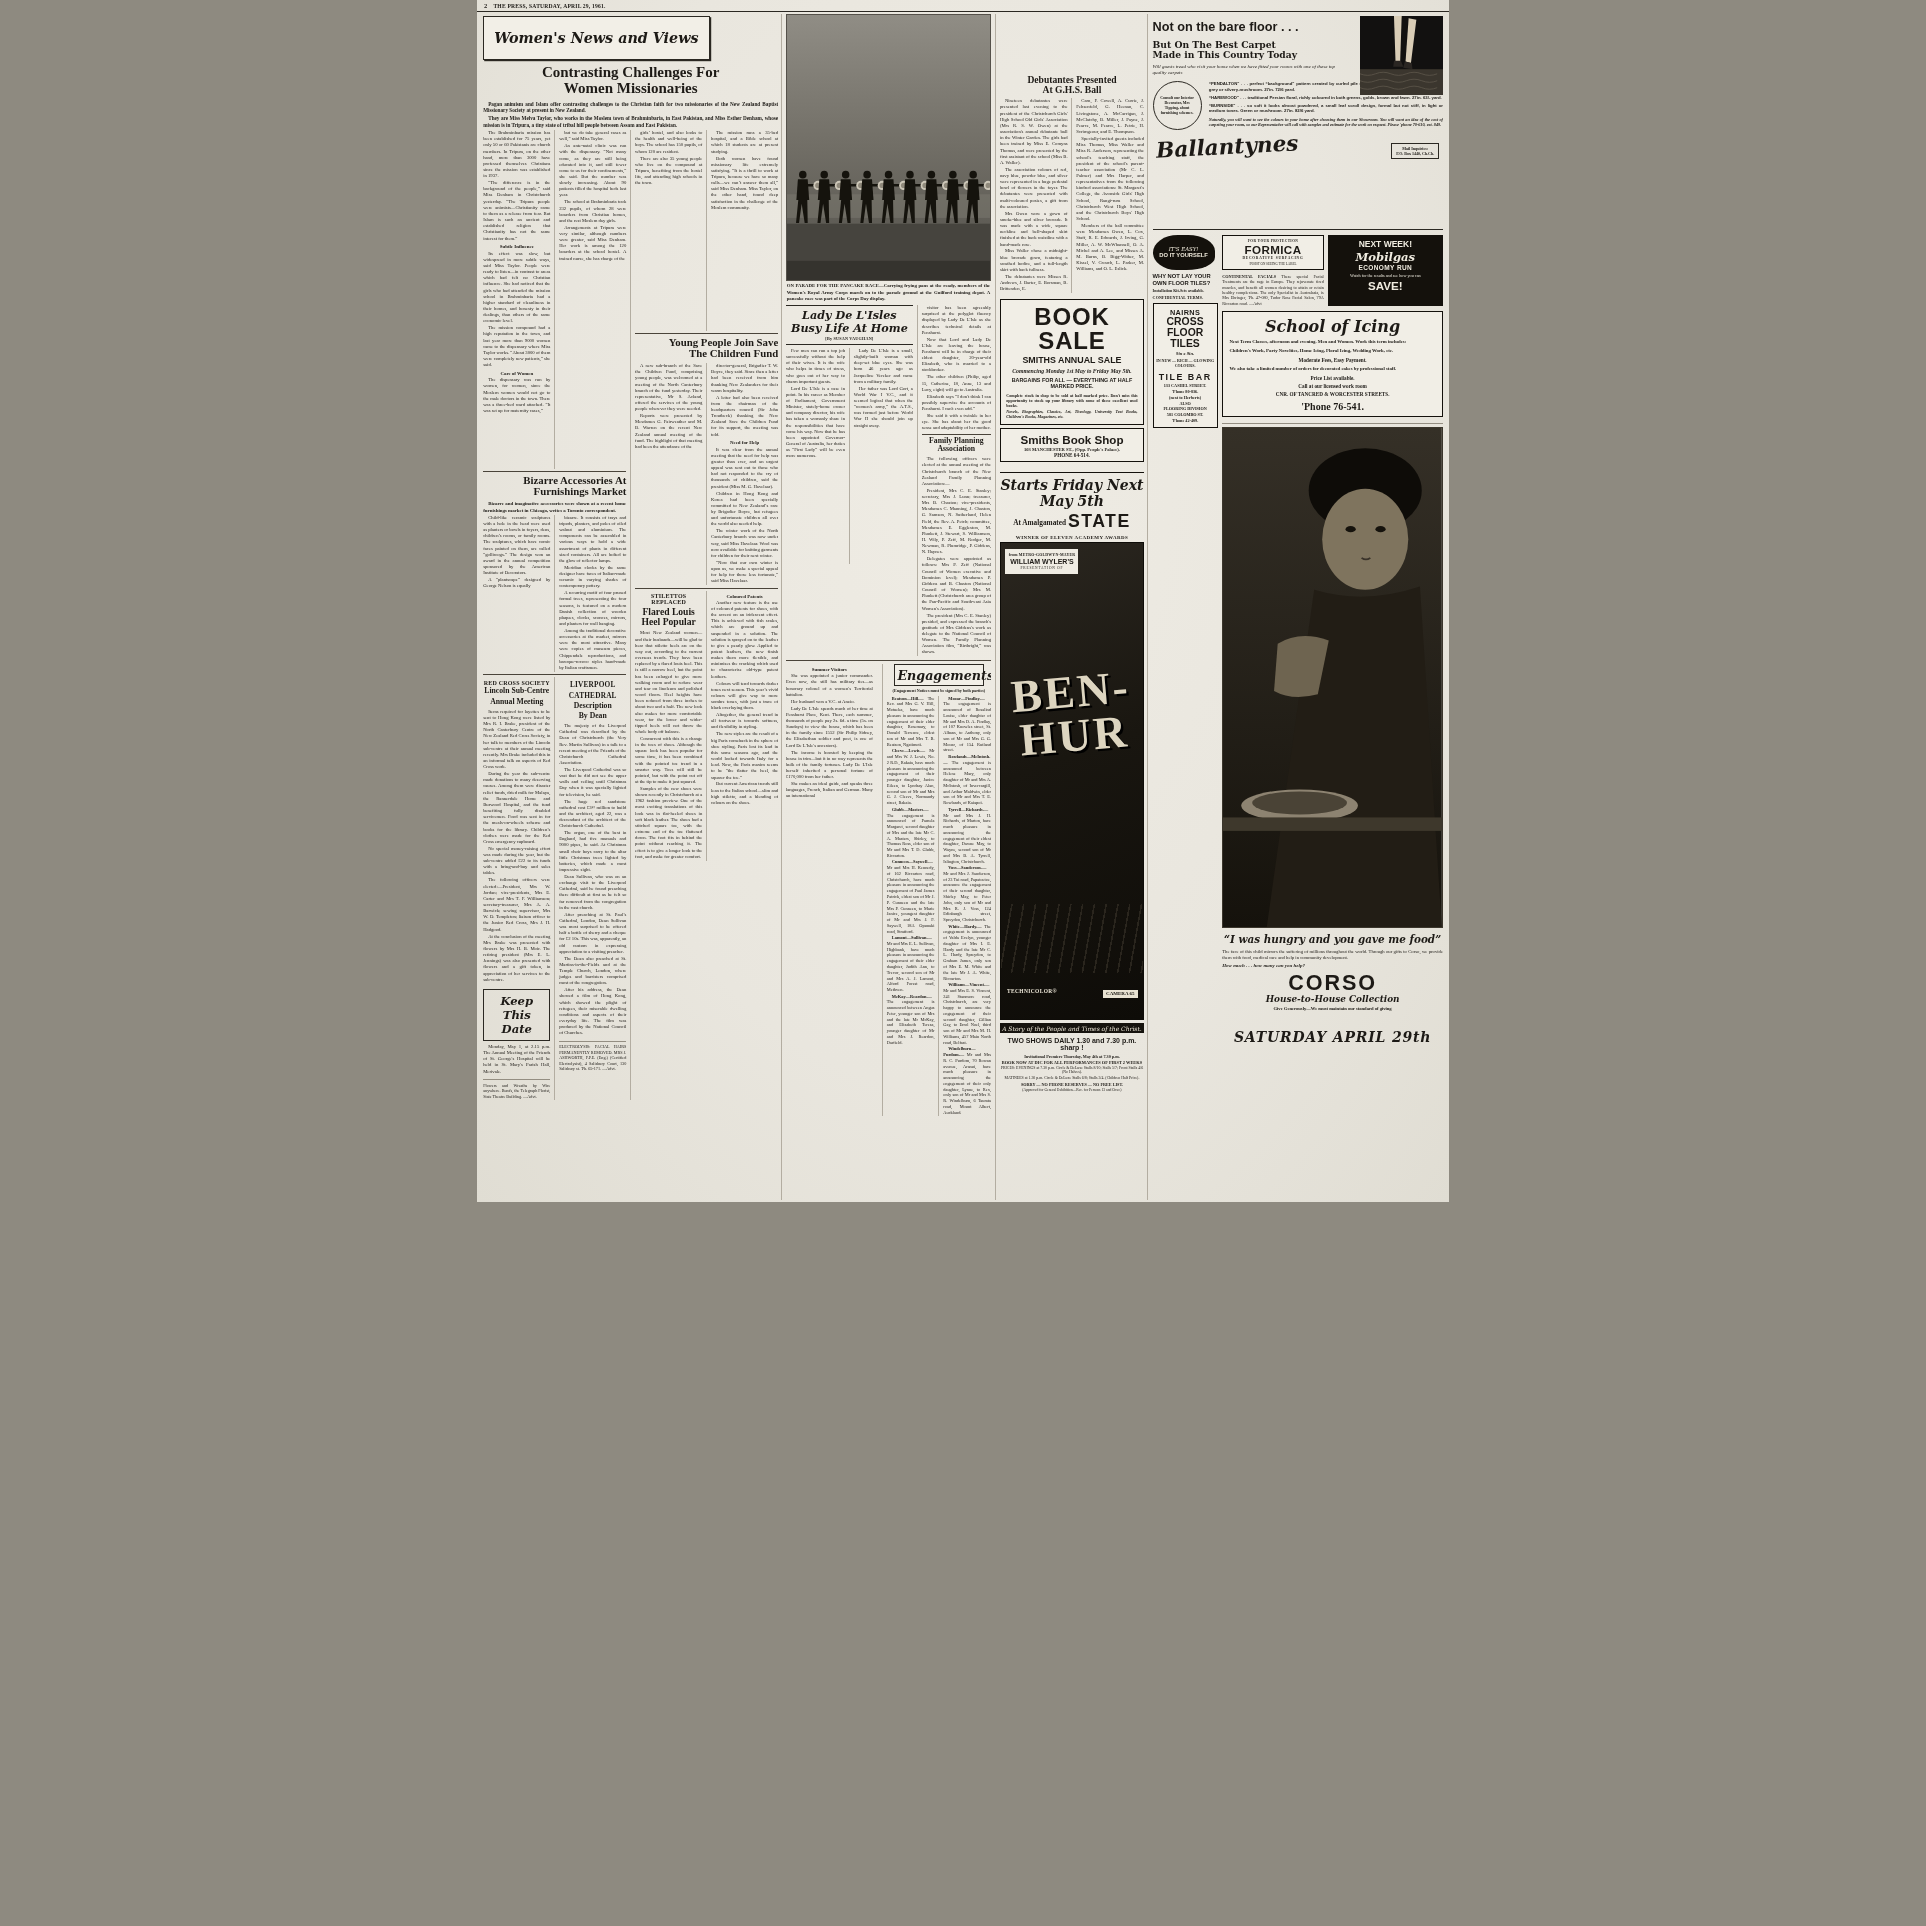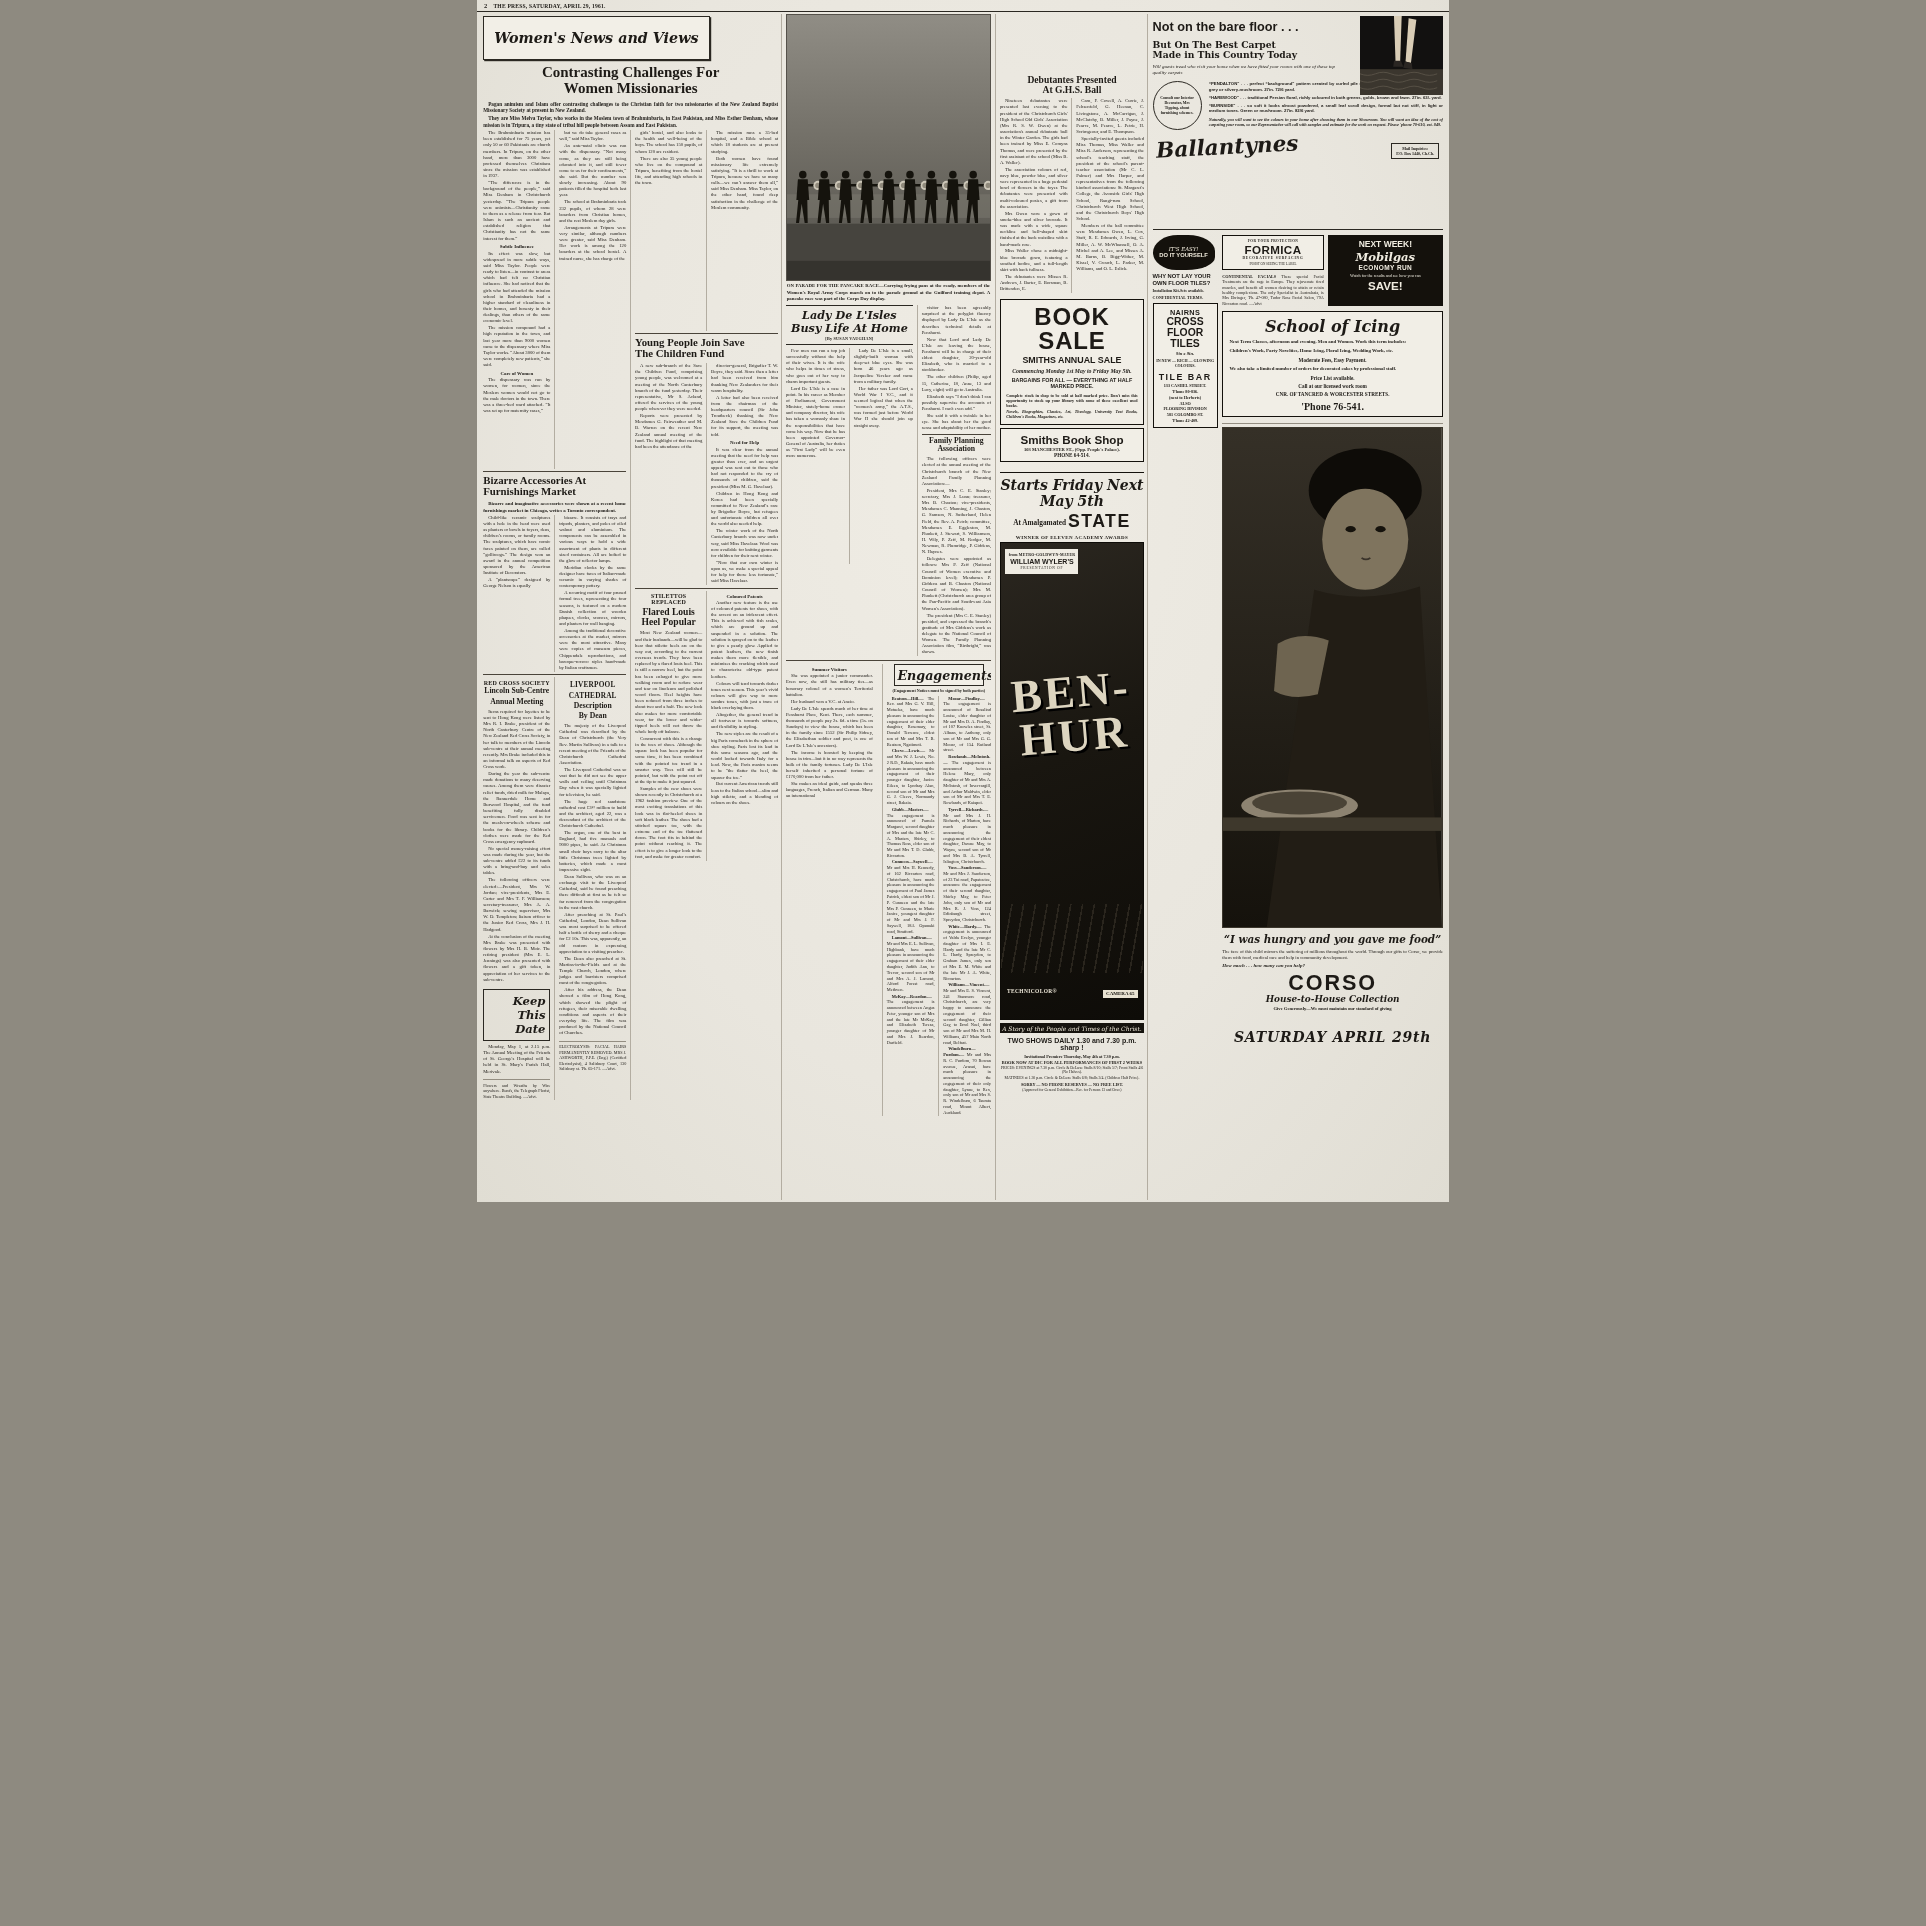--- a/index.html
+++ b/index.html
@@ -27,32 +27,32 @@
   .cols > .col { flex:1; min-width:0; }
   .cols > .col + .col { border-left:0.4px solid #b3ada1; padding-left:3.9px; }
   .mh880 { min-height:339px; }
   .mh520 { min-height:201px; }
   .rl { border-top:0.4px solid #4a443a; margin:2.3px 0; }
   .halves { display:flex; gap:3.9px; margin-top:1.5px; }
   .half { flex:1; min-width:0; }
   .half-r { border-left:0.4px solid #b3ada1; padding-left:3.9px; }
   
   .hl1 { font-size:15px; line-height:1.06; text-align:center; font-weight:700; margin:3.1px 0 3.9px; }
-  .hl2 { font-size:10.8px; line-height:1.08; text-align:left; font-weight:700; margin:2.3px 0 3.1px; }
+  .hl2 { font-size:10.8px; line-height:1.08; text-align:right; font-weight:700; margin:2.3px 0 3.1px; }
   .hl3 { font-size:9.6px; line-height:1.08; text-align:center; font-weight:700; margin:1.5px 0 3.1px; }
   .hl4 { font-size:7.7px; line-height:1.1; text-align:center; font-weight:700; margin:1.5px 0 2.3px; }
   .kicker { font-size:6px; font-weight:700; text-align:center; letter-spacing:0.2px; margin-top:2.3px; }
   .kicker.big { font-size:7.3px; }
   .byline { font-size:4.2px; font-weight:700; text-align:center; margin-top:1.5px; letter-spacing:0.2px; }
   
   .wnv { display:inline-block; border:0.8px solid #2b2822; box-shadow:1.2px 1.2px 0 #2b2822;
          background:#f2efe7; padding:13px 10px; margin:2.3px 0 1.5px; }
   .wnv-text { font-size:14.3px; font-style:italic; font-weight:700; font-family:"DejaVu Serif", serif; }
   
-  .keep-box { border:1.5px double #2b2822; text-align:right; padding:3.9px; margin:6.2px 0 3.1px; }
+  .keep-box { border:1.5px double #2b2822; text-align:center; padding:3.9px; margin:6.2px 0 3.1px; }
   .script28 { font-size:11.6px; font-style:italic; font-weight:700; font-family:"DejaVu Serif", serif; }
   .small-ad { font-size:4.2px; margin-top:4.6px; border-top:0.4px solid #948e82; padding-top:2.3px; text-indent:0; }
   
   .photo-fig { width:100%; height:267px; border:0.4px solid #55514a; background:#4c4a44; }
   .photo-fig svg { width:100%; height:100%; display:block; }
   .caption { font-size:4.8px; font-weight:600; line-height:1.3; text-align:justify; margin:2.3px 0.8px 3.1px; }
   .cap-lead { font-weight:800; }
   
   .c-row1 { display:flex; gap:3.9px; }
   .lady { width:127px; min-width:127px; }

